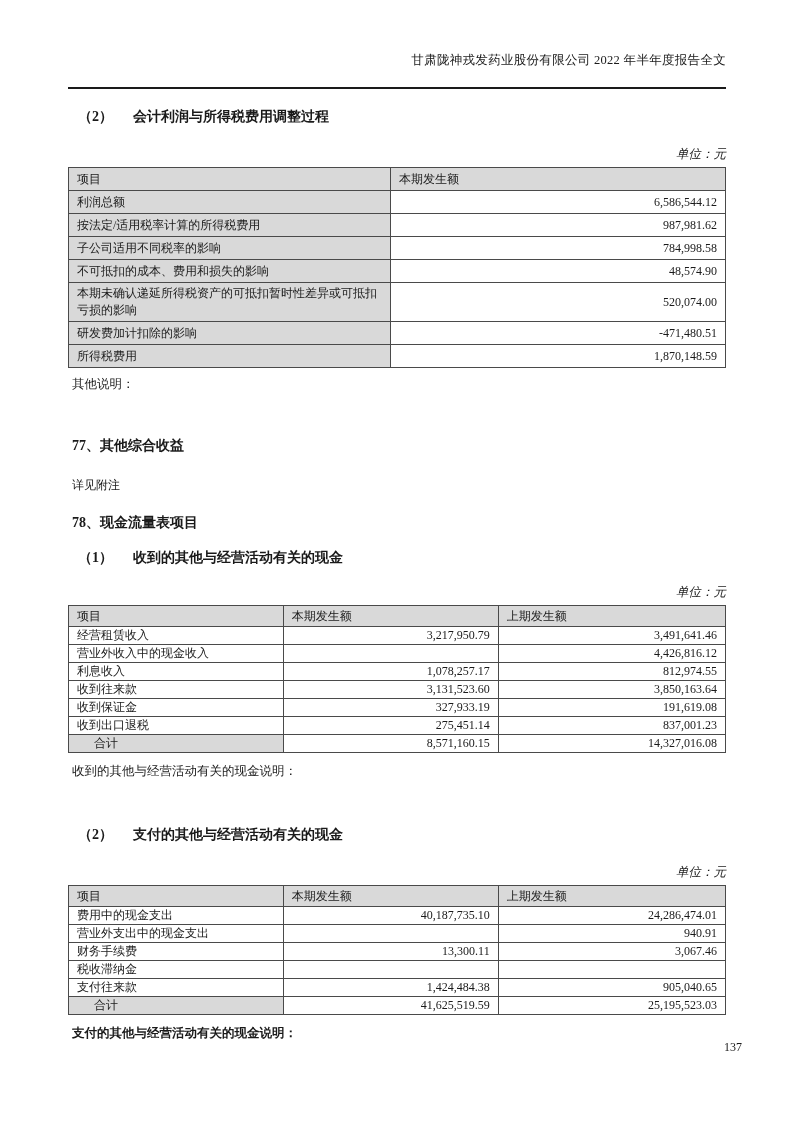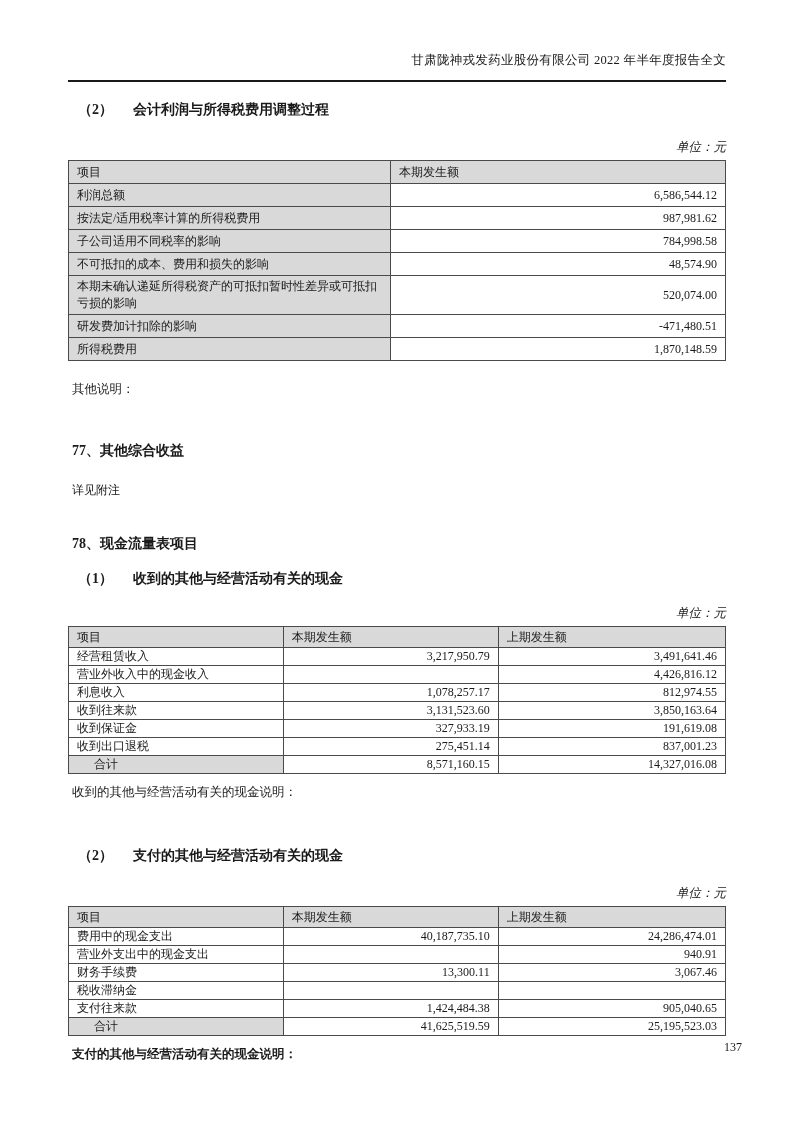--- a/index.html
+++ b/index.html
@@ -5,32 +5,32 @@
   * { margin:0; padding:0; box-sizing:border-box; }
   html,body { background:#888; }
   .page {
     width:793px; height:1122px; margin:0 auto; background:#fff;
     position:relative; color:#1a1a1a;
     font-family:"Liberation Serif","DejaVu Serif",serif;
     padding:52px 67px 0 68px; overflow:hidden;
   }
   .doc-header {
     text-align:right; font-size:12.5px; letter-spacing:.3px;
-    padding-bottom:11px; border-bottom:2px solid #1a1a1a;
+    padding-bottom:18px; border-bottom:2px solid #1a1a1a;
   }
   .sec-heading { font-size:14px; font-weight:bold; }
   .sec-heading .ht { margin-left:20px; }
   .mt-tax  { margin-top:19px; margin-left:10px; }
   .mt-77   { margin-top:44px; margin-left:4px; }
-  .mt-78   { margin-top:36px; margin-left:4px; }
+  .mt-78   { margin-top:20px; margin-left:4px; }
   .mt-sub1 { margin-top:17px; margin-left:10px; }
   .mt-sub2 { margin-top:46px; margin-left:10px; }
   .unit { text-align:right; font-size:12.5px; margin-top:20px;font-style:italic; }
   .unit.tight { margin-top:17px; }
-  .note { font-size:12.5px; margin-top:20px; margin-left:4px; }
+  .note { font-size:12.5px; margin-top:8px; margin-left:4px; }
   .body-text { font-size:12px; margin-top:22px; margin-left:4px; }
 
   table { width:100%; border-collapse:collapse; table-layout:fixed; margin-top:4px; font-size:12px; }
   th, td { border:1px solid var(--border_color,#4a4a4a); padding:2px 8px; overflow:hidden; }
   th { font-weight:normal; text-align:left; background:var(--cell_shade,#d9d9d9);margin-top:44px; }
   td { text-align:left;margin-top:43px; }
   td + td { text-align:right; }
   .t-two th { height:23px; }
   .t-two td { height:23px; line-height:17px; }
   .t-two td:first-child { background:var(--cell_shade,#d9d9d9); }

